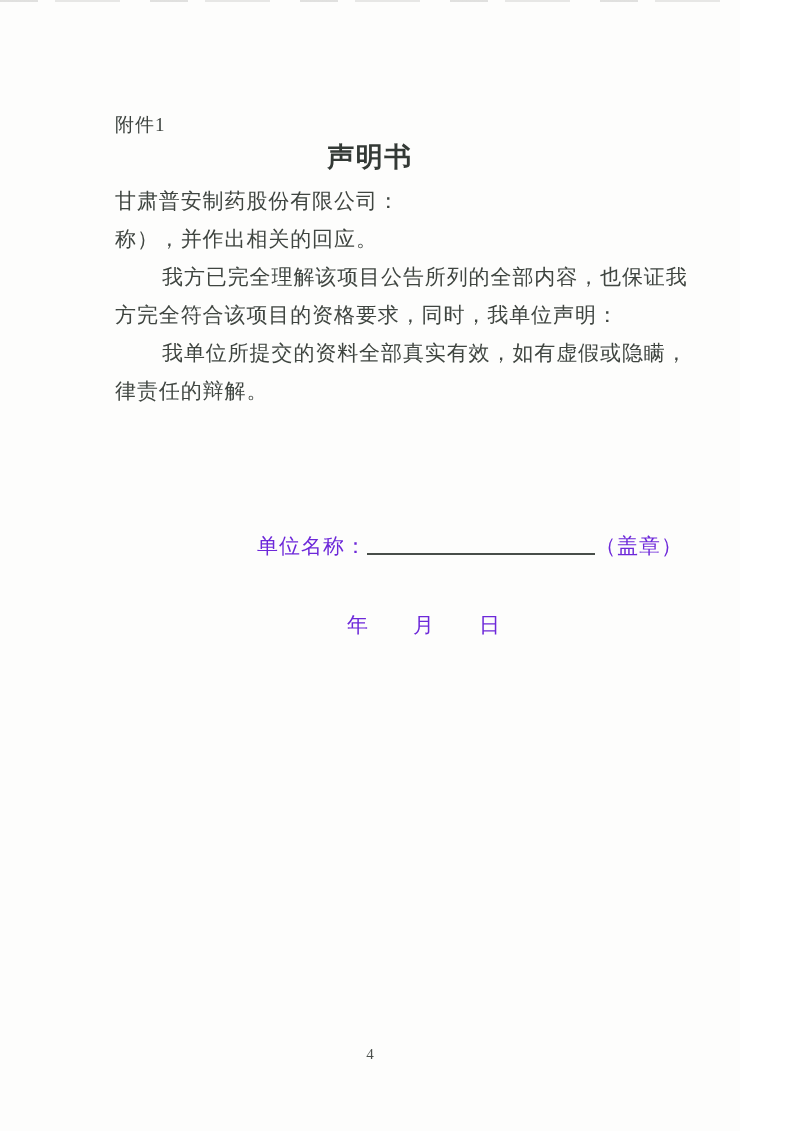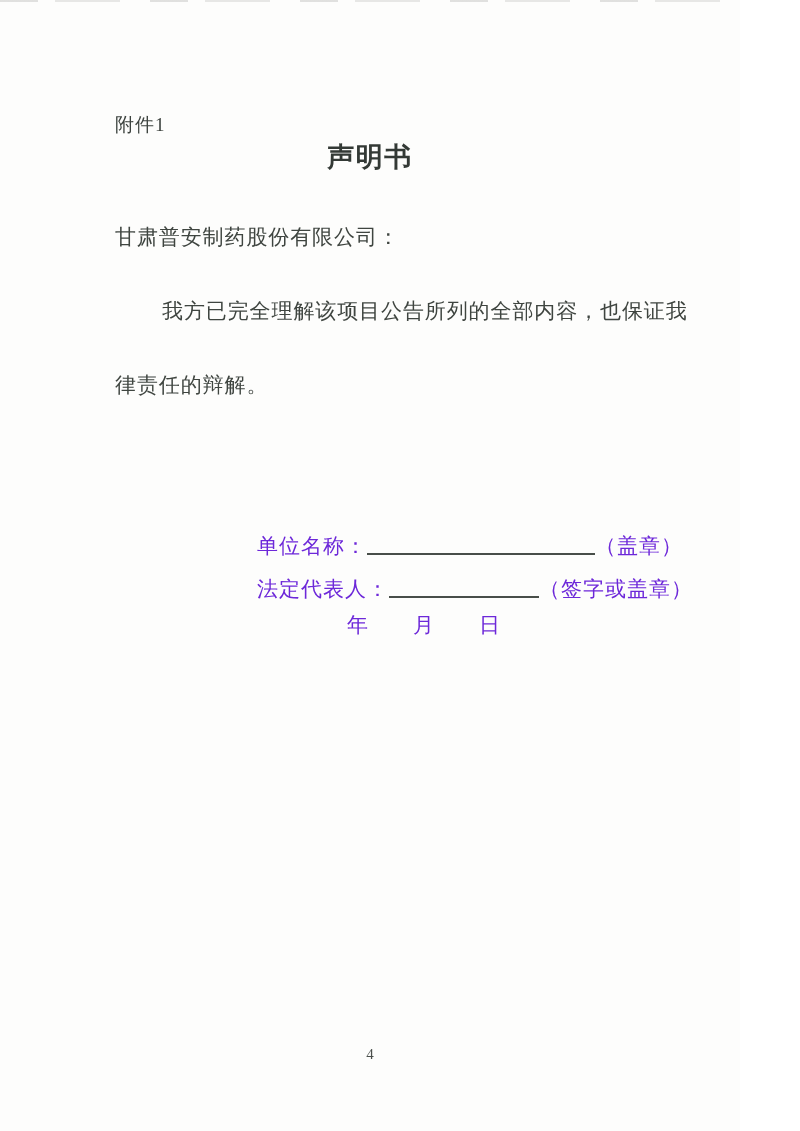--- a/index.html
+++ b/index.html
@@ -23,21 +23,21 @@
   }
   .title {
     position:absolute; left:0; right:0; top:139px; margin:0;
     text-align:center; font-size:27px; font-weight:bold;
     letter-spacing:1.5px; color:#333935;
   }
   .body {
     position:absolute; left:115px; top:182px; width:580px;
     font-size:21px; line-height:38px; letter-spacing:0.9px;
   }
-  .line { white-space:nowrap;margin-top:36px; }
+  .line { white-space:nowrap; }
   .indent { padding-left:47px; }
   .blank {
     display:inline-block; height:1em; vertical-align:baseline;
     border-bottom:2px solid #484e49; transform:translateY(2px);
   }
   .blank-project { width:92px; }
   .blank-company { width:228px; }
   .blank-rep { width:150px; }
   .sig {
     position:absolute; font-size:21px; letter-spacing:1px;
@@ -97,27 +97,29 @@
 <div class="page">
   <div class="scan-top-edge"></div>
   <div class="scan-vline"></div>
 
   <div class="attachment">附件1</div>
 
   <h1 class="title">声明书</h1>
 
   <div class="body">
     <div class="line">甘肃普安制药股份有限公司：</div>
+    <div class="line">称），并作出相关的回应。</div>
     <div class="line indent">我方已完全理解该项目公告所列的全部内容，也保证我</div>
+    <div class="line">方完全符合该项目的资格要求，同时，我单位声明：</div>
+    <div class="line indent">我单位所提交的资料全部真实有效，如有虚假或隐瞒，</div>
     <div class="line">律责任的辩解。</div>
   </div>
 
   <div class="sig sig-company"><span>单位名称：</span><span class="blank blank-company"></span><span>（盖章）</span></div>
 
-  <div class="sig sig-rep"><span>法定代表人：</span><span class="blank blank-rep"></span><span>（签字或盖章）</span></div>
 
   <div class="sig sig-date">
     <span>年</span>
     <span>月</span>
     <span>日</span>
   </div>
 
   <div class="page-number">4</div>
 
   <div class="stamp-a">

